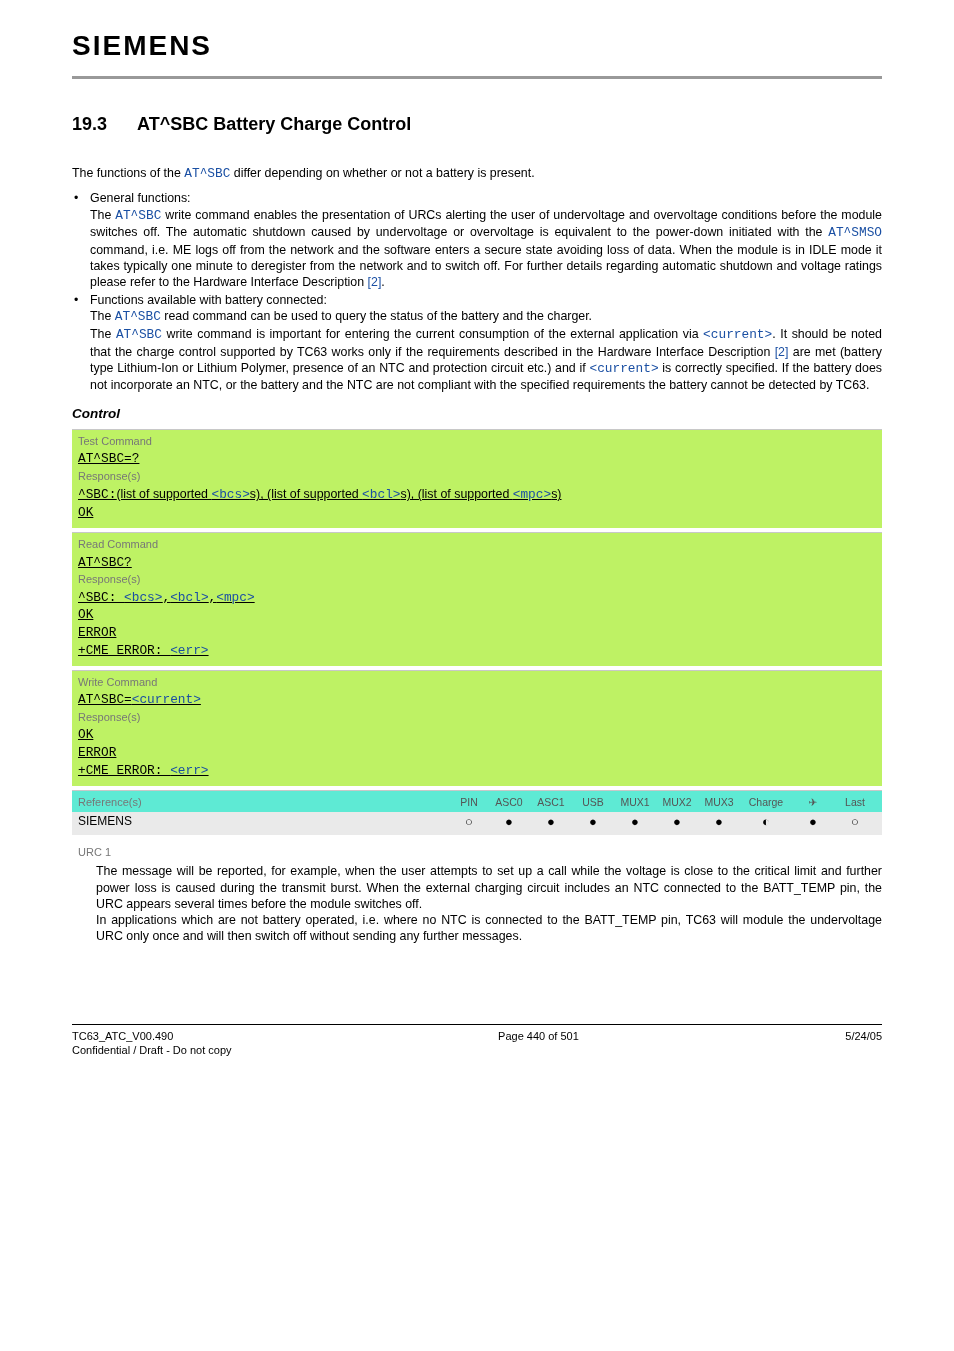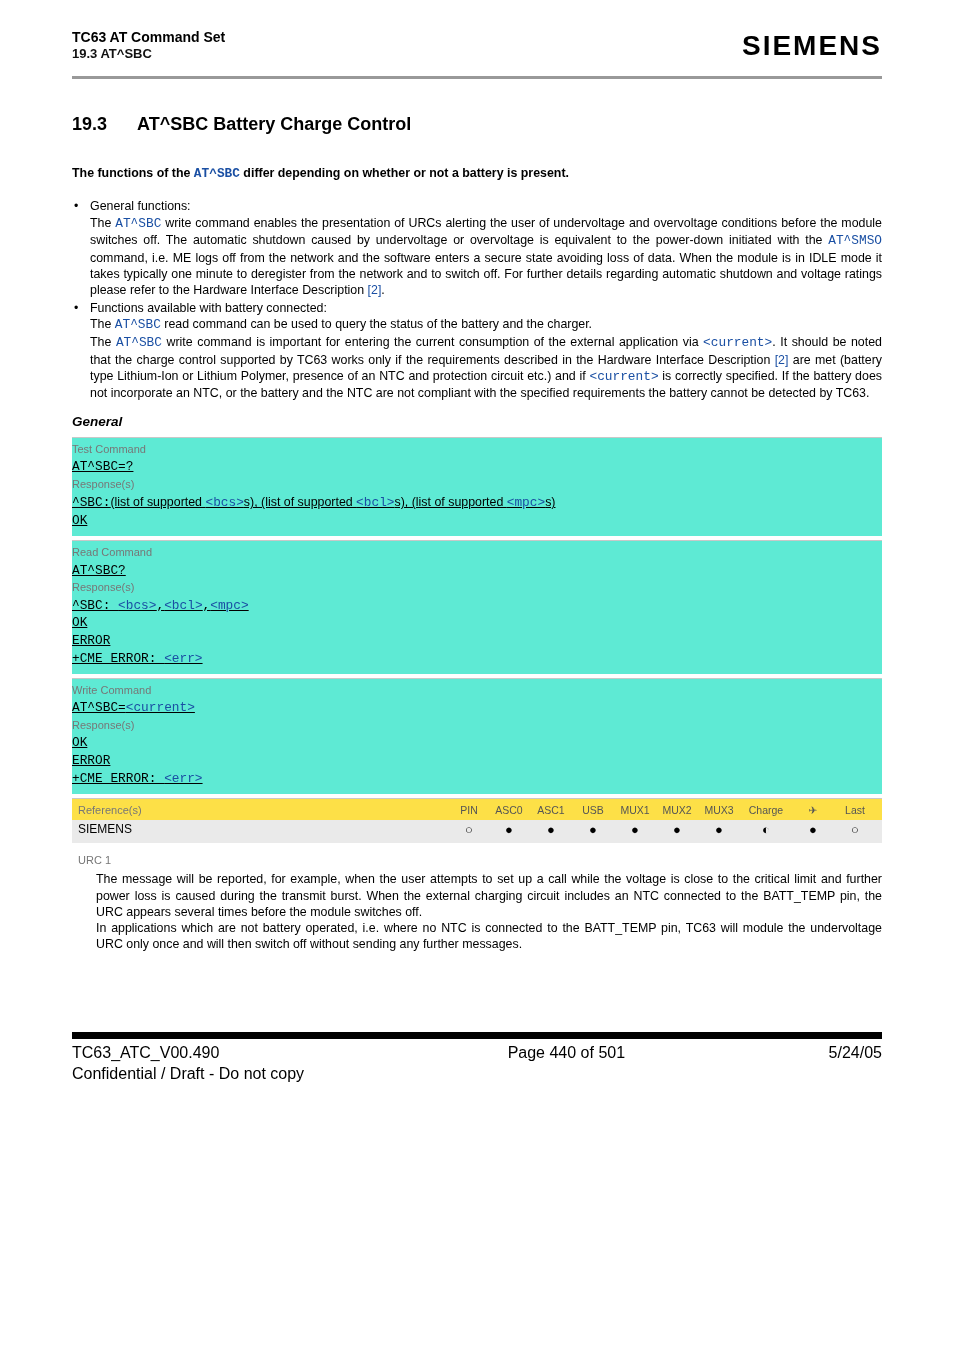--- a/index.html
+++ b/index.html
@@ -39,53 +39,53 @@
     border-top: 3px solid #999;
     margin-top: 4px;
     margin-bottom: 34px;
   }
   h2.section-title {
     font-size: 18px;
     font-weight: bold;
     margin-bottom: 28px;
   }
   h2.section-title .secnum { margin-right: 30px; }
-  p.intro { margin-bottom: 16px; text-align: justify; font-weight: bold; }
+  p.intro { margin-bottom: 8px; text-align: justify; }
   ul.bullets { list-style: none; padding-left: 0; margin-bottom: 10px; }
   ul.bullets > li { position: relative; padding-left: 18px; margin-top: 2px; text-align: justify; }
   ul.bullets > li::before { content: "•"; position: absolute; left: 2px; top: 0; }
   .cmd { font-family: "Courier New", monospace; color: #1a4fa3; font-size: 12.8px; }
   .reflink { color: #1a4fa3; }
   h3.subhead {
     font-style: italic;
     font-weight: bold;
     font-size: 13.5px;
     margin-top: 12px;
     margin-bottom: 6px;
   }
   .syntax-block {
-    background: #5eead4;
+    background: #bef264;
     border-top: 1px solid #c8c8c8;
-    padding: 4px 6px 6px 0;
+    padding: 4px 6px 6px 6px;
     margin-top: 2px;
   }
   .syntax-block + .syntax-block { margin-top: 4px; }
   .sb-label {
     color: #777;
     font-size: 11px;
     margin-bottom: 3px;
   }
   .mono { font-family: "Courier New", monospace; font-size: 12.8px; }
   .mono-blue { color: #1a4fa3; }
   .sb-row { margin: 1px 0; text-decoration: underline; }
   .ref-row {
     display: flex;
     align-items: center;
     justify-content: space-between;
-    background: #fde047;
+    background: #5eead4;
     border-top: 1px solid #c8c8c8;
     padding: 4px 6px 2px 6px;
     margin-top: 4px;
     font-size: 11px;
     color: #777;
   }
   .ref-cols { display: flex; gap: 0; }
   .ref-col { width: 42px; text-align: center; font-size: 10.5px; color:#555;}
   .ref-col.wide { width: 52px; }
   .ref-col.first { width: 38px; }
@@ -99,57 +99,53 @@
   }
   .ref-name { color: #000; }
   .dots { display: flex; gap:0; }
   .dot-cell { width: 42px; text-align: center; font-size: 13px; line-height:1;}
   .dot-cell.wide { width: 52px; }
   .dot-cell.first { width: 38px; }
   .urc-label { color: #777; font-size: 11px; margin-top:10px; margin-left:6px; margin-bottom:4px;}
   .urc-body { padding-left: 24px; text-align: justify; }
   .urc-code { font-family:"Courier New", monospace; font-size:12.8px; display:block; margin-bottom:4px;}
   .footer {
-    border-top: 7px solid #000000;
+    border-top: 1px solid #000000;
     margin-top: 80px;
     display: flex;
     justify-content: space-between;
     padding-top: 4px;
-    font-size: 16px;
+    font-size: 11px;
   }
   .footer .left { display:flex; flex-direction:column; }
 </style>
 </head>
 <body>
 
 <div class="page">
 
   <div class="header">
-    <div class="header-left">
-      <span class="header-title">TC63 AT Command Set</span>
-      <span class="header-sub">19.3 AT^SBC</span>
-    </div>
     <div class="logo">SIEMENS</div>
   </div>
   <hr class="hr-top">
 
   <h2 class="section-title">
     <span class="secnum">19.3</span><span>AT^SBC   Battery Charge Control</span>
   </h2>
 
   <p class="intro">
     <span>The functions of the </span><span class="cmd">AT^SBC</span><span> differ depending on whether or not a battery is present.</span>
   </p>
 
   <ul class="bullets" id="bullet-list">
       <li><span>General functions:</span><br><span>The </span><span class="cmd">AT^SBC</span><span> write command enables the presentation of URCs alerting the user of undervoltage and overvoltage conditions before the module switches off. The automatic shutdown caused by undervoltage or overvoltage is equivalent to the power-down initiated with the </span><span class="cmd">AT^SMSO</span><span> command, i.e. ME logs off from the network and the software enters a secure state avoiding loss of data. When the module is in IDLE mode it takes typically one minute to deregister from the network and to switch off. For further details regarding automatic shutdown and voltage ratings please refer to the Hardware Interface Description </span><span class="reflink">[2]</span><span>.</span></li>
       <li><span>Functions available with battery connected:</span><br><span>The </span><span class="cmd">AT^SBC</span><span> read command can be used to query the status of the battery and the charger.</span><br><span>The </span><span class="cmd">AT^SBC</span><span> write command is important for entering the current consumption of the external application via </span><span class="cmd">&lt;current&gt;</span><span>. It should be noted that the charge control supported by TC63 works only if the requirements described in the Hardware Interface Description </span><span class="reflink">[2]</span><span> are met (battery type Lithium-Ion or Lithium Polymer, presence of an NTC and protection circuit etc.) and if </span><span class="cmd">&lt;current&gt;</span><span> is correctly specified. If the battery does not incorporate an NTC, or the battery and the NTC are not compliant with the specified requirements the battery cannot be detected by TC63.</span></li>
     </ul>
 
-  <h3 class="subhead">General</h3>
+  <h3 class="subhead">Control</h3>
 
   <div class="syntax-block">
     <div class="sb-label">Test Command</div>
     <div class="sb-row mono">AT^SBC=?</div>
     <div class="sb-label">Response(s)</div>
     <div class="sb-row">
       <span class="mono">^SBC:</span><span>(list of supported </span><span class="cmd">&lt;bcs&gt;</span><span>s), (list of supported </span><span class="cmd">&lt;bcl&gt;</span><span>s), (list of supported </span><span class="cmd">&lt;mpc&gt;</span><span>s)</span>
     </div>
     <div class="sb-row mono">OK</div>
   </div>

